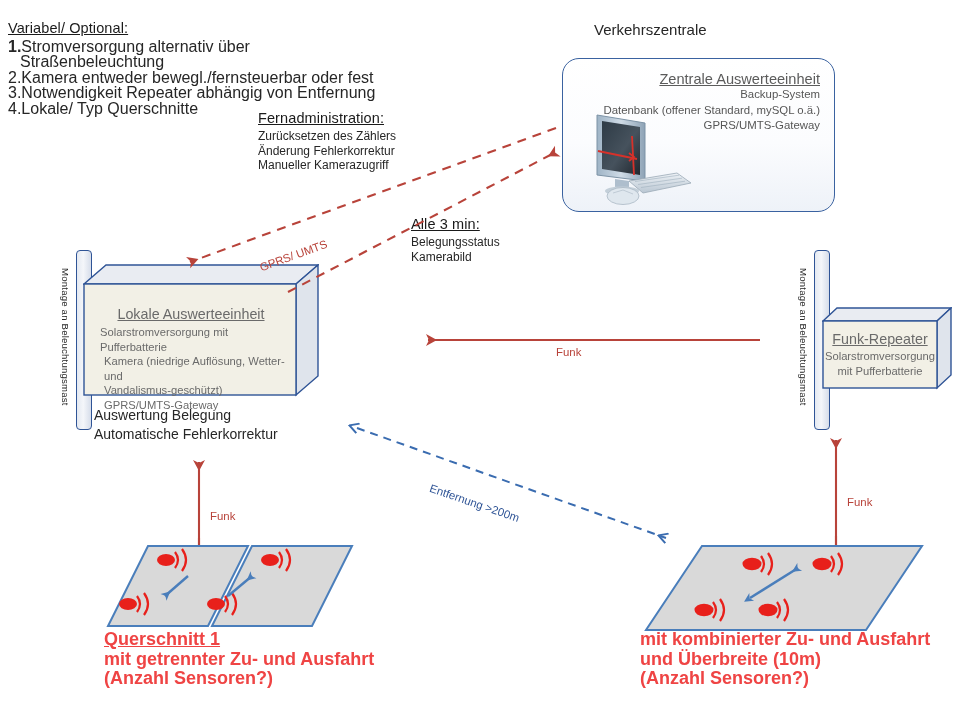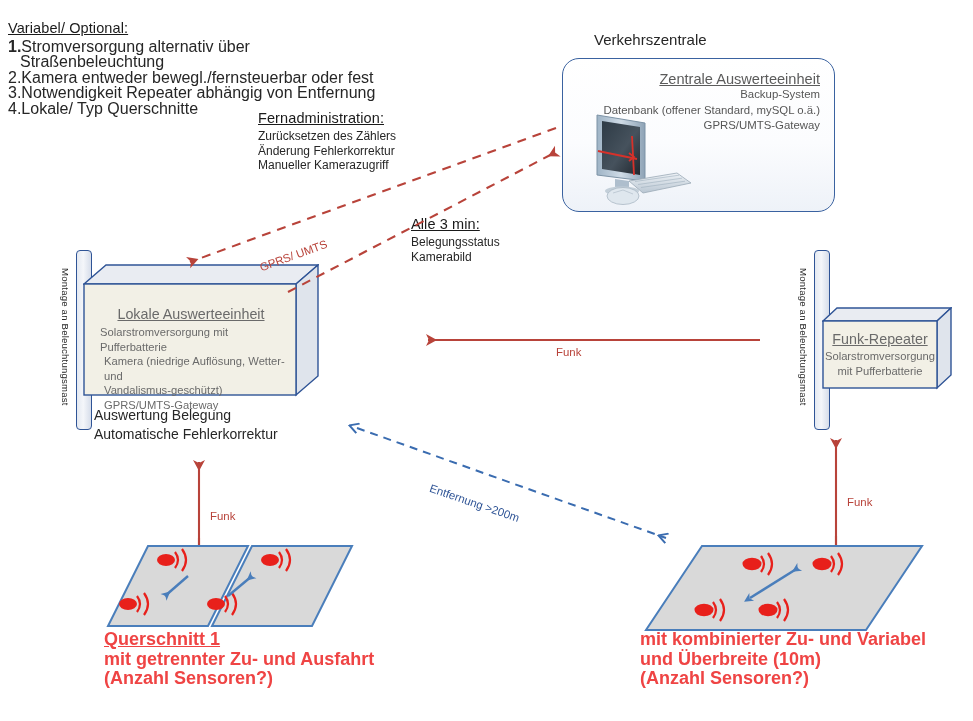--- a/index.html
+++ b/index.html
@@ -17,21 +17,21 @@
   .tblock .hd{
     text-decoration:underline;font-size:14.5px;font-weight:400;
     letter-spacing:.1px;white-space:nowrap;color:#1a1a1a;
   }
   .tblock .ln{font-size:12px;line-height:14.6px;white-space:nowrap;color:#262626;}
   .ol{position:absolute;}
   .ol .row{font-size:16px;line-height:15.4px;white-space:nowrap;color:#262626;}
   .ol .row b{font-weight:700;}
 
   
-  #tz-title{position:absolute;left:594px;top:31px;font-size:15px;color:#262626;white-space:nowrap;}
+  #tz-title{position:absolute;left:594px;top:21px;font-size:15px;color:#262626;white-space:nowrap;}
   #tz-box{
     position:absolute;left:562px;top:58px;width:271px;height:152px;
     border:1.6px solid #3a62a0;border-radius:17px;
     background:linear-gradient(180deg,#ffffff 0%,#fbfcfe 55%,#eef2f8 100%);
   }
   #tz-text{position:absolute;right:14px;top:12px;text-align:right;}
   #tz-text .hd{
     font-size:14.6px;text-decoration:underline;color:#5b5b5b;white-space:nowrap;
   }
   #tz-text .ln{font-size:11.4px;line-height:14.4px;color:#565656;white-space:nowrap;}
@@ -313,18 +313,18 @@
     </g>
     <line x1="112" y1="60" x2="160" y2="30" stroke="#4a7ebb" stroke-width="2.6" marker-start="url(#blueRoad3)" marker-end="url(#blueRoad3)"></line>
     <defs>
       <marker id="blueRoad3" markerWidth="11" markerHeight="11" refX="8" refY="5.5" orient="auto" markerUnits="userSpaceOnUse">
         <path d="M10,1 L1,5.5 L10,10 L7.5,5.5 Z" fill="#4a7ebb"></path>
       </marker>
     </defs>
   </svg>
 
   <div class="xs-cap" style="left:640px;top:630px;">
-    <div>mit kombinierter Zu- und Variabel</div>
+    <div>mit kombinierter Zu- und Ausfahrt</div>
     <div>und Überbreite (10m)</div>
     <div>(Anzahl Sensoren?)</div>
   </div>
 
 </div>
 
 </body></html>

